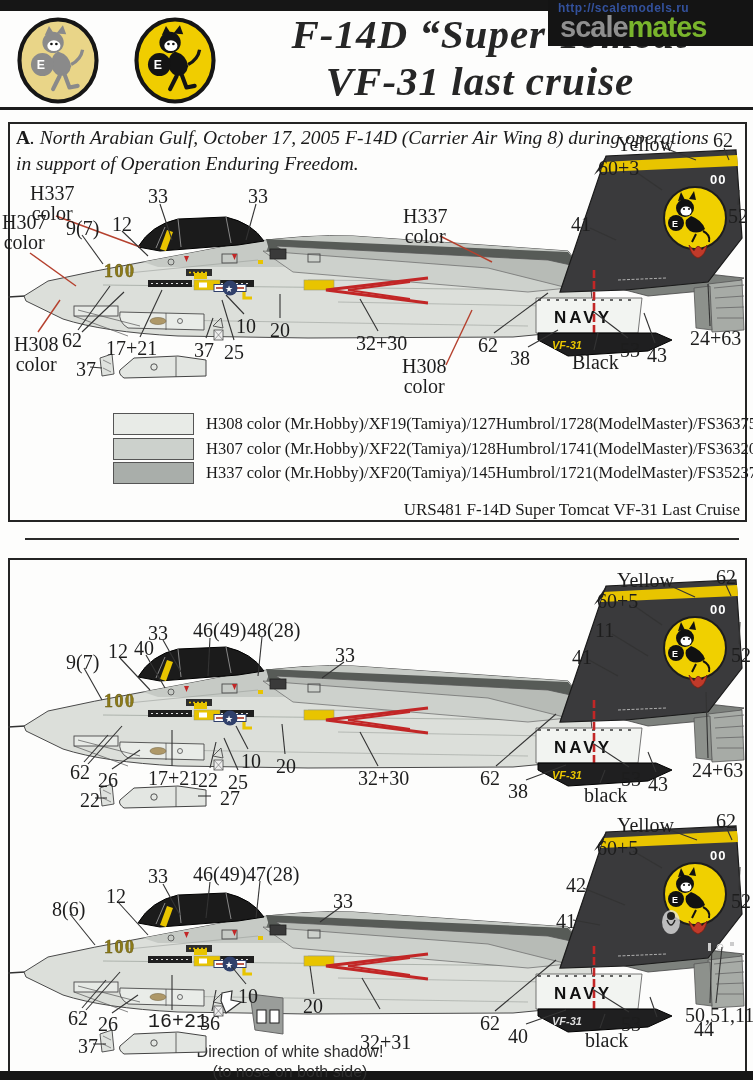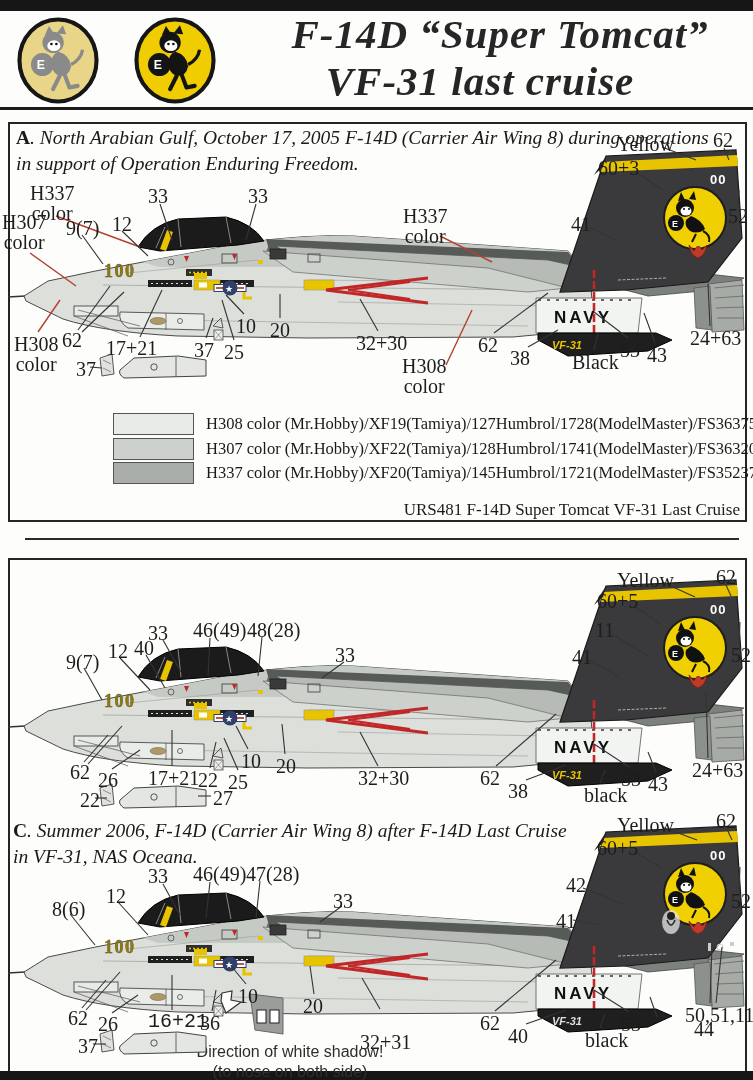--- a/index.html
+++ b/index.html
@@ -69,30 +69,33 @@
   <circle cx="31" cy="58" r="14" fill="#141414"></circle>
   <text x="24" y="64" font-family="Liberation Sans,sans-serif" font-size="15" font-weight="bold" fill="#fff">E</text>
   <path d="M52,72 L44,88 M58,70 L64,86 M64,86 L74,84" stroke="#141414" stroke-width="5" fill="none" stroke-linecap="round"></path>
   <path d="M66,58 Q78,52 80,40" stroke="#141414" stroke-width="4" fill="none"></path>
   </svg>
     </div>
 
   <div class="abs title" style="left:250px;top:10px;width:500px;text-align:center">F-14D “Super Tomcat”</div>
   <div class="abs title" style="left:230px;top:57px;width:500px;text-align:center">VF-31 last cruise</div>
 
+  <div class="abs" id="wm">
+    <div class="url">http://scalemodels.ru</div>
+    <div class="brand"><span id="wm-scale" style="color: rgb(143, 143, 143);">scale</span><span id="wm-mates" style="color: rgb(121, 180, 44);">mates</span></div>
+  </div>
 
   <div id="headrule" class="abs"></div>
 
   <div id="boxA" class="abs box"></div>
   <div id="sep" class="abs"></div>
   <div id="boxBC" class="abs box"></div>
   <div id="bottombar" class="abs"></div>
 
   <div class="abs caption" id="capA" style="left: 16px; top: 125px; width: 705px;"><b>A</b><span>. North Arabian Gulf, October 17, 2005 F-14D (Carrier Air Wing 8) during operations in support of Operation Enduring Freedom.</span></div>
-  <div class="abs caption" id="capC" style="left: 13px; top: 818px; width: 565px;"><b>C</b><span>.  Summer 2006, F-14D (Carrier Air Wing 8) after F-14D Last Cruise in VF-31, NAS Oceana.</span></div>
 
   <div class="planebox" id="planeA" style="top: 130px;">
       <svg width="737" height="265" viewBox="0 0 737 265">
   <line x1="0" y1="167" x2="17" y2="166" stroke="#333" stroke-width="1.6"></line>
   <path d="M16,166 L40,151 Q85,141 135,132 L235,113 Q300,104 345,106 L560,121 L582,148 L584,170 Q578,194 558,202 L505,207 L300,208 L170,206 Q95,202 55,189 L18,171 Z" fill="#dcdfda" stroke="#4a4a4a" stroke-width="1"></path>
   <path d="M135,132 L235,113 Q300,104 345,106 L560,121 L578,146 L520,144 L330,137 L150,137 Z" fill="#c6cac5"></path>
   <path d="M262,112 L430,122 L600,150 L558,157 L330,136 L258,122 Z" fill="#6b6f6b"></path>
   <path d="M258,109 L560,122 L575,140 L470,133 L262,123 Z" fill="#575b57"></path>
   <path d="M95,155 L540,160" stroke="#9aa09a" stroke-width=".7"></path>
   <path d="M120,143 L250,130 M300,150 L520,152 M330,172 L540,176 M160,190 L520,196" stroke="#9aa09a" stroke-width=".6"></path>
@@ -520,21 +523,21 @@
     <div class="co" style="left: 241px; top: 751px;">10</div>
     <div class="co" style="left: 276px; top: 756px;">20</div>
     <div class="co" style="left: 358px; top: 768px;">32+30</div>
     <div class="co" style="left: 480px; top: 768px;">62</div>
     <div class="co" style="left: 508px; top: 781px;">38</div>
     <div class="co" style="left: 584px; top: 785px;">black</div>
     <div class="co" style="left: 621px; top: 769px;">53</div>
     <div class="co" style="left: 648px; top: 774px;">43</div>
     <div class="co" style="left: 692px; top: 760px;">24+63</div>
     <div class="co" style="left: 80px; top: 790px;">22</div>
-    <div class="co" style="left: 213px; top: 788px;">27</div>
+    <div class="co" style="left: 220px; top: 788px;">27</div>
     <div class="co" style="left: 148px; top: 866px;">33</div>
     <div class="co" style="left: 193px; top: 864px;">46(49)</div>
     <div class="co" style="left: 246px; top: 864px;">47(28)</div>
     <div class="co" style="left: 106px; top: 886px;">12</div>
     <div class="co" style="left: 52px; top: 899px;">8(6)</div>
     <div class="co" style="left: 333px; top: 891px;">33</div>
     <div class="co" style="left: 617px; top: 815px;">Yellow</div>
     <div class="co" style="left: 716px; top: 811px;">62</div>
     <div class="co" style="left: 597px; top: 838px;">60+5</div>
     <div class="co" style="left: 566px; top: 875px;">42</div>

